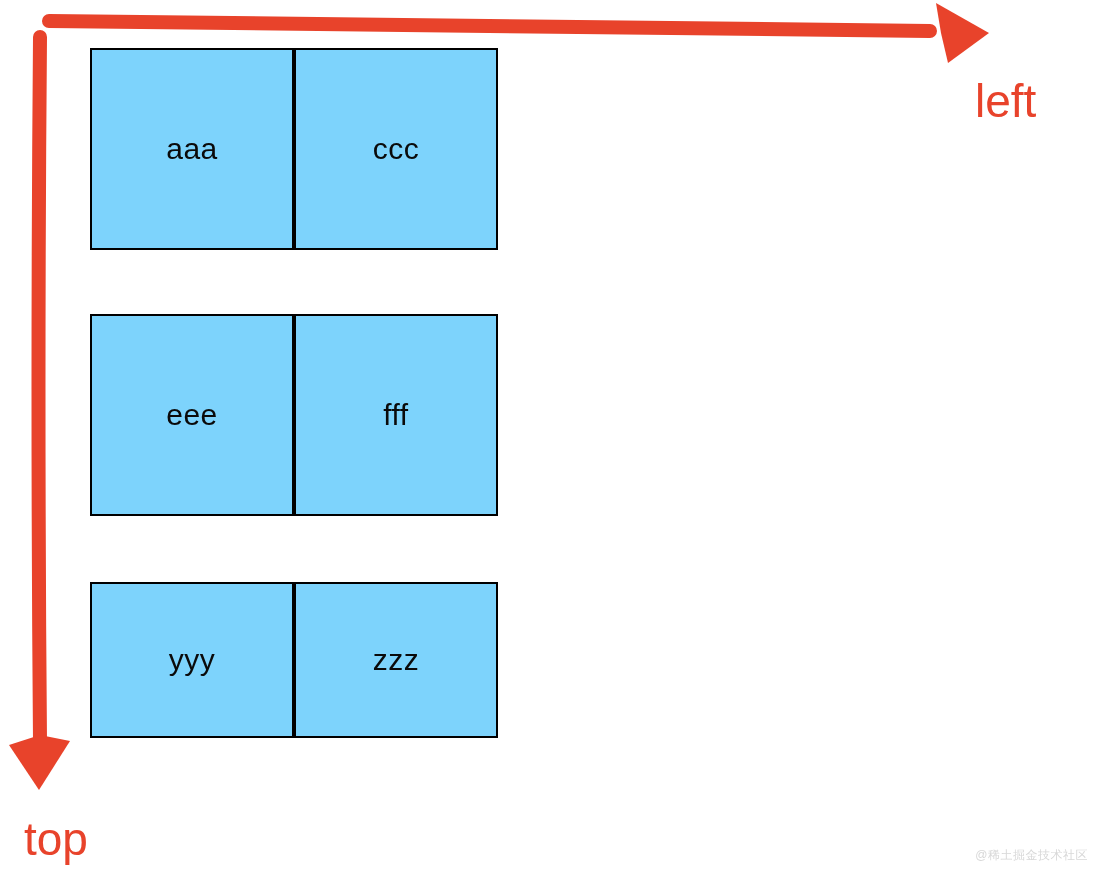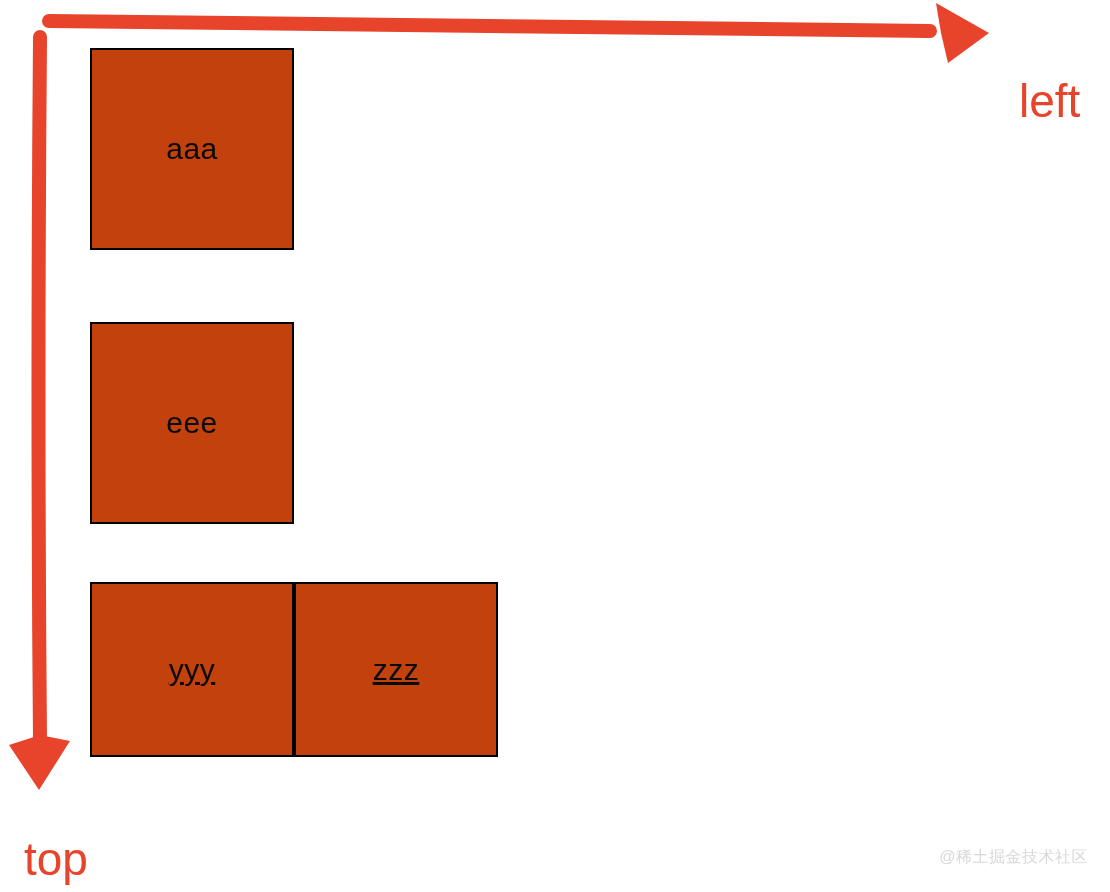--- a/index.html
+++ b/index.html
@@ -26,50 +26,50 @@
     width: 1110px;
     height: 892px;
     pointer-events: none;
   }
   .grid-row {
     position: absolute;
     left: 90px;
     display: flex;
   }
   .grid-row.row-0 { top: 48px; }
-  .grid-row.row-1 { top: 322px; align-items: center; }
+  .grid-row.row-1 { top: 314px; align-items: center; }
   .grid-row.row-2 { top: 582px; }
   .grid-cell {
     box-sizing: border-box;
     width: 204px;
     height: 202px;
     border: 2px solid var(--box-border);
-    background: #c2410c;
+    background: #7dd3fc;
     display: flex;
     align-items: center;
     justify-content: center;
     font-size: 30px;
     color: var(--box-text);
     letter-spacing: 0.5px;
   }
-  .grid-row.row-2 .grid-cell { height: 175px; text-decoration: underline; }
+  .grid-row.row-2 .grid-cell { height: 156px; }
   .axis-label {
     position: absolute;
     color: var(--accent);
     font-size: 46px;
     line-height: 1;
     white-space: nowrap;
   }
-  .axis-label.left-label { left: 975px; top: 78px; margin-left: 44px; }
-  .axis-label.top-label  { left: 24px;  top: 836px; }
+  .axis-label.left-label { left: 975px; top: 78px; }
+  .axis-label.top-label  { left: 24px;  top: 816px; }
   .watermark {
     position: absolute;
     right: 22px;
     top: 847px;
-    font-size: 16px;
+    font-size: 12px;
     color: var(--watermark);
     letter-spacing: 0.5px;
     white-space: nowrap;
   }
 </style>
 </head>
 <body>
 
 <div class="canvas" style="--accent: #e8432b; --box-border: #000000; --box-text: #0a0a0a; --watermark: #d8d8d8;">
 
@@ -79,24 +79,26 @@
       <polygon points="936,3 989,33 948,63 941,33" stroke="none"></polygon>
     </g>
     <g fill="var(--accent)" stroke="var(--accent)">
       <path d="M 40 37 Q 37 390 40 742" fill="none" stroke-width="14" stroke-linecap="round"></path>
       <polygon points="9,745 39,790 70,741 40,735" stroke="none"></polygon>
     </g>
   </svg>
 
   <div class="grid-row row-0">
     <div class="grid-cell">aaa</div>
+    <div class="grid-cell">ccc</div>
   </div>
 
   <div class="grid-row row-1">
     <div class="grid-cell">eee</div>
+    <div class="grid-cell">fff</div>
   </div>
 
   <div class="grid-row row-2">
     <div class="grid-cell">yyy</div>
     <div class="grid-cell">zzz</div>
   </div>
 
   <div class="axis-label left-label">left</div>
   <div class="axis-label top-label">top</div>
 

